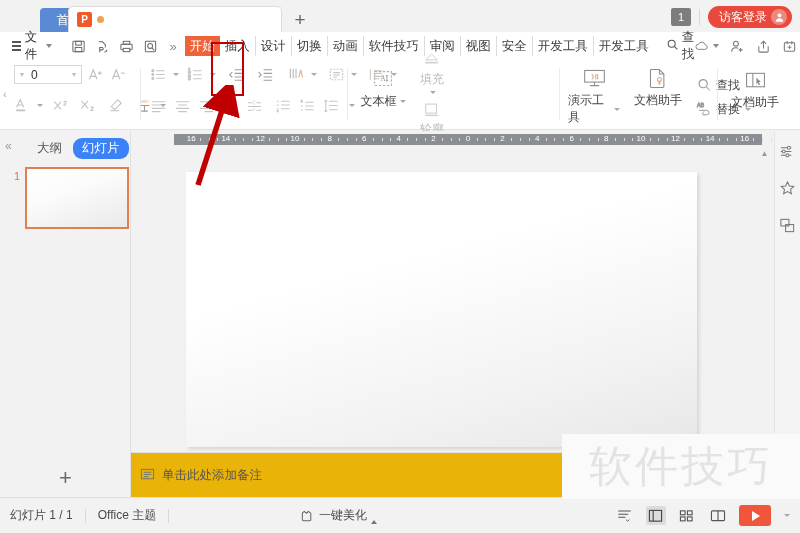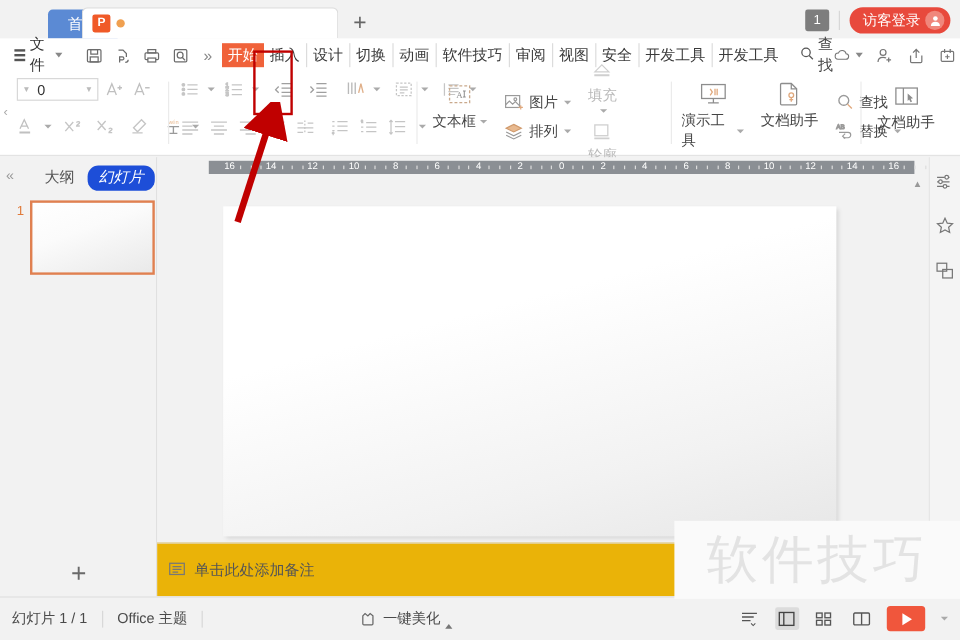--- a/index.html
+++ b/index.html
@@ -115,21 +115,21 @@
 
   
   .leftpanel {
     position: absolute; left: 0; top: 131px; width: 131px; bottom: 36px;
     background: #f2f2f2; border-right: 1px solid #e0e0e0;
   }
   .lp-head { position: relative; height: 33px; display: flex; align-items: center; }
   .lp-collapse { position: absolute; left: 5px; top: 8px; font-size: 12px; color: #9a9a9a; }
   .lp-tabs { position: absolute; left: 33px; top: 7px; display: flex; align-items: center; gap: 7px; }
   .lp-tab { font-size: 12.5px; color: #555; padding: 2px 4px; }
-  .lp-tab.active { background: #1d4ed8; color: #fff; border-radius: 9px; padding: 2px 9px; font-style: italic; }
+  .lp-tab.active { background: #3b82f6; color: #fff; border-radius: 9px; padding: 2px 9px; }
   .thumb-wrap { position: absolute; left: 0; top: 33px; width: 131px; }
   .thumb-num { position: absolute; left: 14px; top: 6px; font-size: 11px; color: #e07a3a; }
   .thumb {
     position: absolute; left: 25px; top: 3px; width: 104px; height: 62px;
     border: 2px solid #e08050;
     background: linear-gradient(160deg, #ffffff 0%, #fbfbfb 40%, #e9e9e9 100%);
   }
   .addslide {
     position: absolute; left: 0; bottom: 0; width: 131px; height: 38px;
     display: flex; align-items: center; justify-content: center;
@@ -518,45 +518,20 @@
           <svg width="26" height="26" viewBox="0 0 28 28" fill="none">
               <rect x="5" y="6" width="18" height="15" stroke="#c9a98c" stroke-width="1.2" stroke-dasharray="2.6 1.8"></rect>
               <text x="11" y="16.5" font-size="8" fill="#8d8d8d" font-family="serif">A</text>
               <path d="M17 10.5h2.5M17 16h2.5M18.2 10.5v5.5" stroke="#8d8d8d" stroke-width="0.9"></path>
             </svg>
         </span>
         <span class="lbl">
             <span>文本框</span>
             <i class="dd" style="display:inline-block;margin-left:3px"></i>
           </span>
-      </div>
-      <div class="r2col" style="gap:7px;margin-top:2px;">
-        <div class="r2item">
-          <span class="ic">
-            <svg width="18" height="17" viewBox="0 0 20 18" fill="none" stroke="#9a9a9a" stroke-width="1.1">
-                <rect x="1.5" y="2.5" width="13" height="11"></rect>
-                <path d="M1.5 11l3.5-3.5 3 3 2.5-2.5 4 4"></path>
-                <circle cx="10.5" cy="6" r="1.3"></circle>
-                <path d="M15.5 11.5v4M13.5 13.5h4" stroke="#e0a87c"></path>
-              </svg>
-          </span>
-          <span>图片</span>
-          <span class="dd"></span>
-        </div>
-        <div class="r2item">
-          <span class="ic">
-            <svg width="18" height="17" viewBox="0 0 20 18" fill="none" stroke="#9a9a9a" stroke-width="1.1">
-                <path d="M9 2.5L16 6l-7 3.5L2 6z" fill="#e8b98f" stroke="#d09a6c"></path>
-                <path d="M2 9.5L9 13l7-3.5"></path>
-                <path d="M2 12.5L9 16l7-3.5"></path>
-              </svg>
-          </span>
-          <span>排列</span>
-          <span class="dd"></span>
-        </div>
       </div>
       <div class="r2col" style="gap:7px;margin-top:2px;">
         <div class="r2item dim">
           <span class="ic dim">
             <svg width="18" height="17" viewBox="0 0 20 18" fill="none" stroke="#cfcfcf" stroke-width="1.1">
                 <path d="M3 9.5L9.5 3 16 9.5z"></path>
                 <path d="M2.5 12.5h14" stroke-width="1.8"></path>
               </svg>
           </span>
           <span>填充</span>

